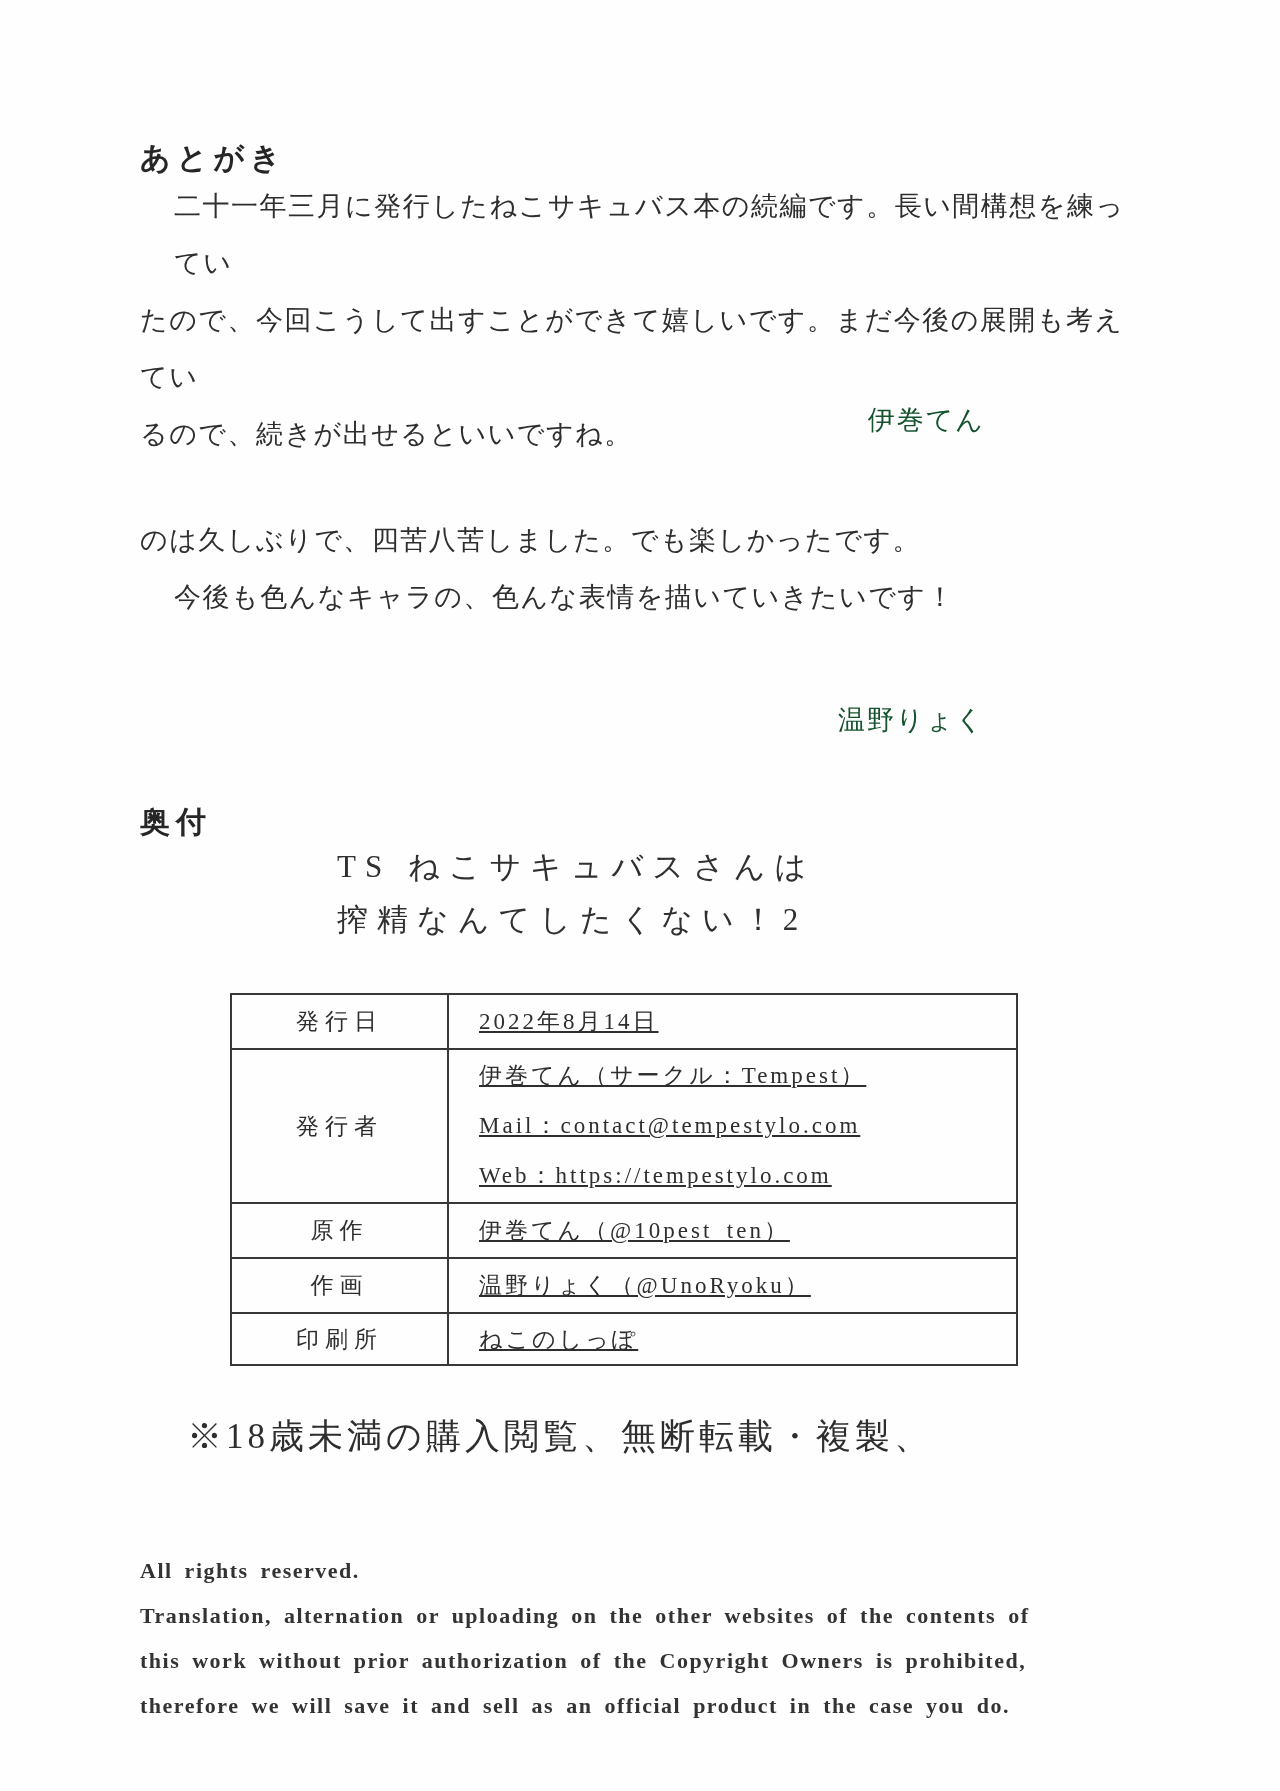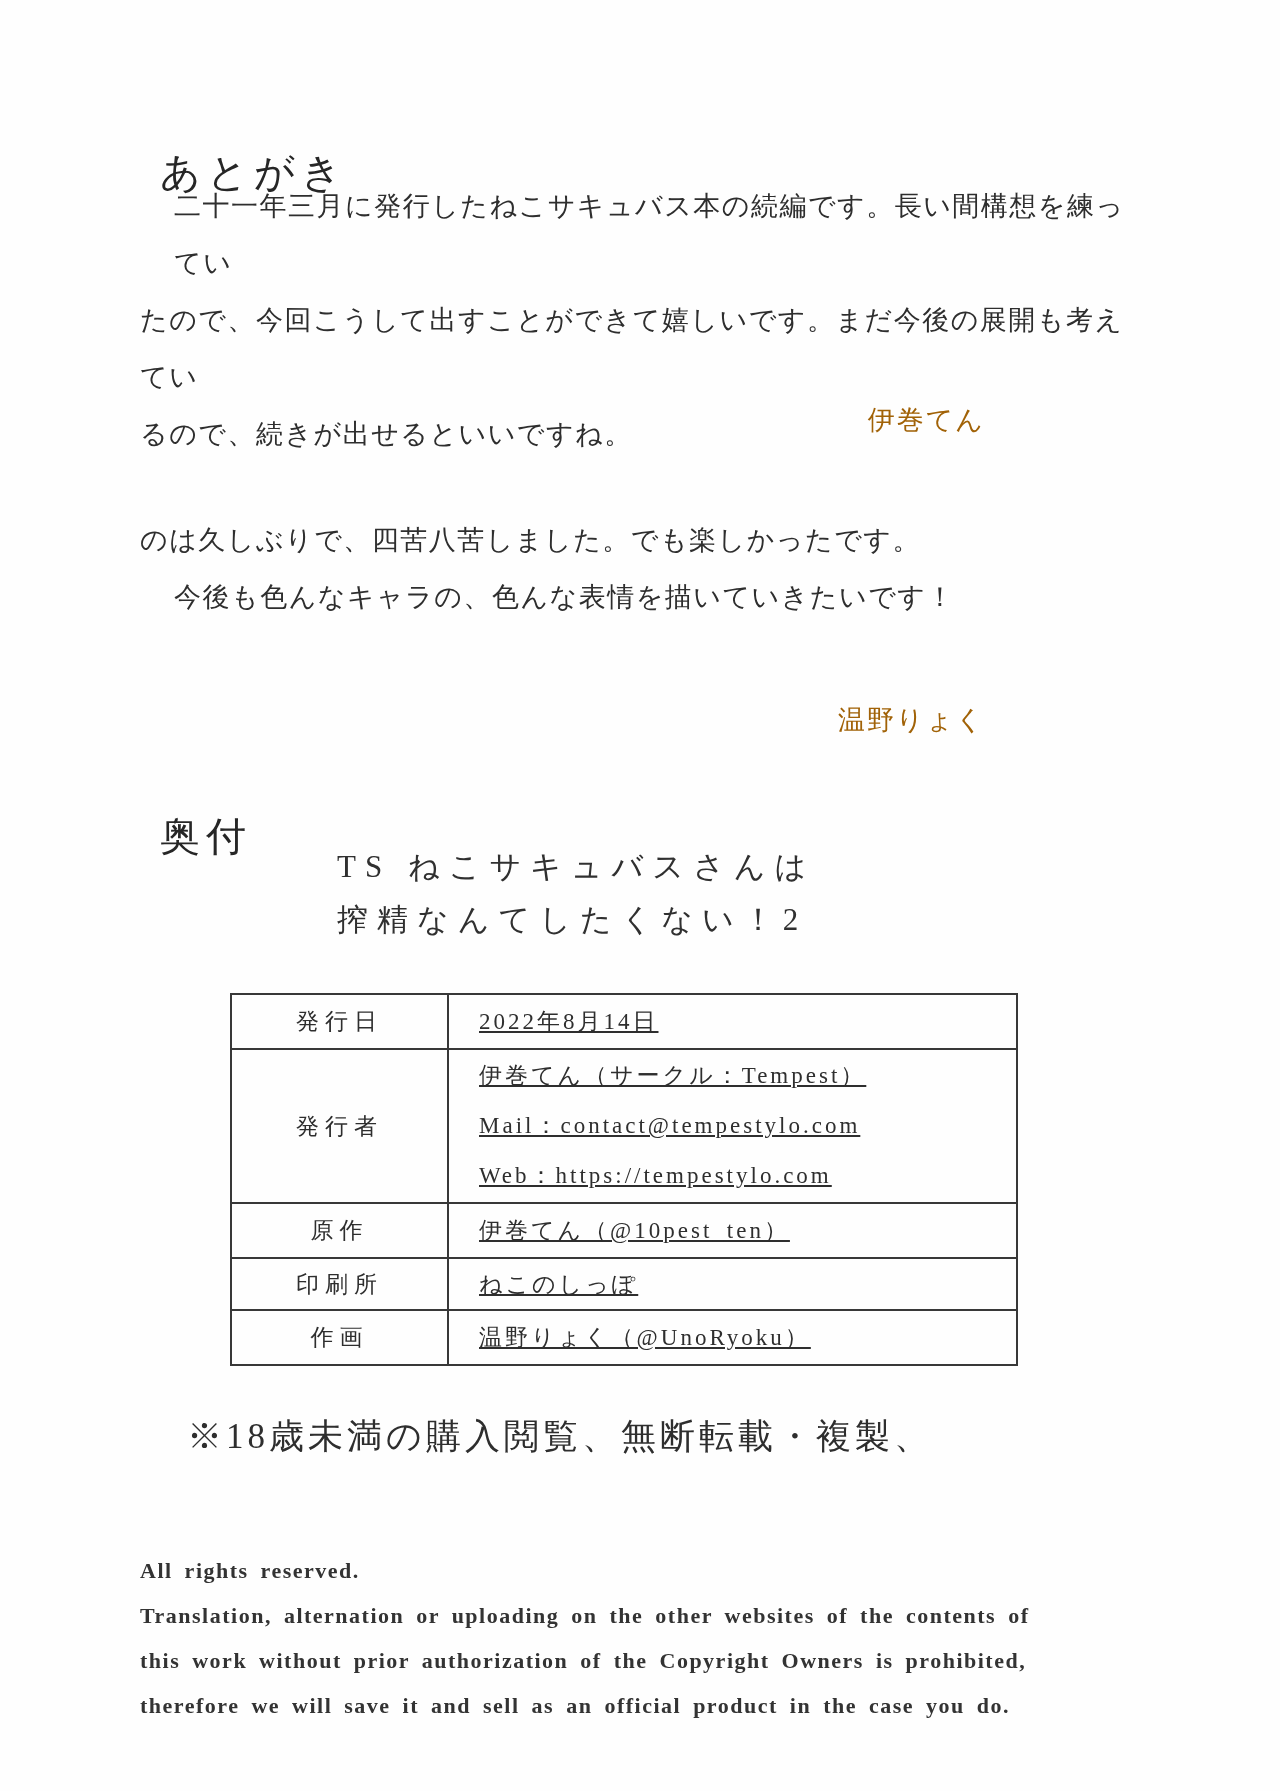--- a/index.html
+++ b/index.html
@@ -12,46 +12,45 @@
     width: 1280px;
     height: 1791px;
     background: #fefefe;
     color: #2b2b2b;
     font-family: "Liberation Serif", "DejaVu Serif", serif;
     overflow: hidden;
   }
   .section-heading {
     position: absolute;
     left: 140px;
-    font-size: 40px;
-    font-weight: 400;
+    font-size: 30px;
+    font-weight: 700;
     letter-spacing: 6px;
     color: #262626;
-    margin-left: 20px;
   }
   .jp-paragraph {
     position: absolute;
     left: 140px;
     width: 1000px;
     font-size: 27px;
     line-height: 57px;
     letter-spacing: 1.5px;
     color: #2e2e2e;
   }
   .jp-paragraph .indent { padding-left: 34px; }
   .signature {
     position: absolute;
     left: 140px;
     width: 1000px;
     text-align: right;
     padding-right: 155px;
     box-sizing: border-box;
     font-size: 27px;
     letter-spacing: 2px;
-    color: #a16207;
+    color: #14532d;
   }
   .book-title {
     position: absolute;
     left: 337px;
     font-size: 31px;
     line-height: 53px;
     letter-spacing: 9px;
     color: #303030;
   }
   table.colophon {
@@ -142,27 +141,27 @@
         <td class="value-cell">
           <div class="vline">伊巻てん（サークル：Tempest）</div>
           <div class="vline">Mail：contact@tempestylo.com</div>
           <div class="vline">Web：https://tempestylo.com</div>
         </td>
       </tr>
       <tr style="height:55px;">
         <td class="label-cell">原作</td>
         <td class="value-cell">伊巻てん（@10pest_ten）</td>
       </tr>
+      <tr style="height:55px;">
+        <td class="label-cell">作画</td>
+        <td class="value-cell">温野りょく（@UnoRyoku）</td>
+      </tr>
       <tr style="height:52px;">
         <td class="label-cell">印刷所</td>
         <td class="value-cell">ねこのしっぽ</td>
-      </tr>
-      <tr style="height:55px;">
-        <td class="label-cell">作画</td>
-        <td class="value-cell">温野りょく（@UnoRyoku）</td>
       </tr>
     </tbody>
   </table>
 
   <div class="warning-block">
     <div>※18歳未満の購入閲覧、無断転載・複製、</div>
   </div>
 
   <div class="rights-block">
     <div>All rights reserved.</div>

